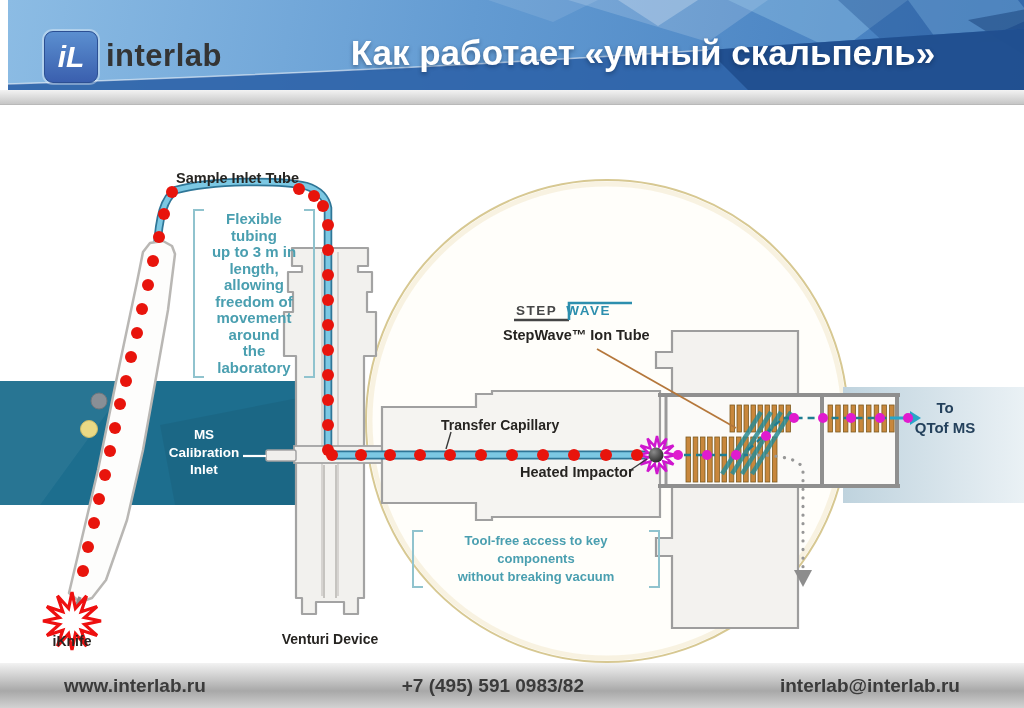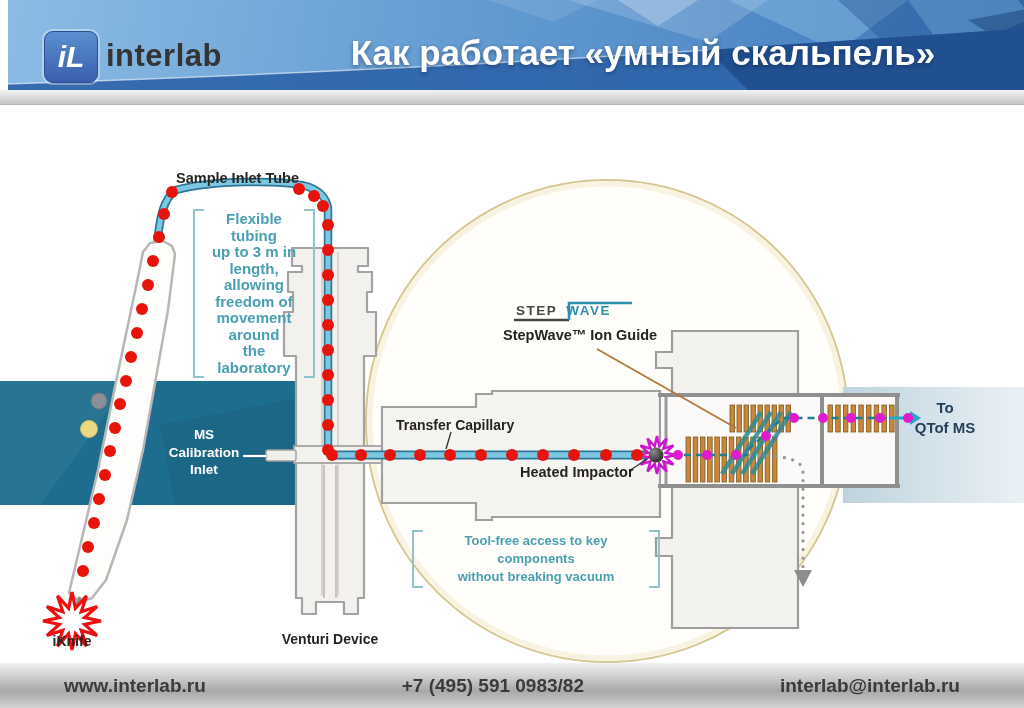--- a/index.html
+++ b/index.html
@@ -286,29 +286,29 @@
 up to 3 m in
 length, allowing
 freedom of
 movement around
 the laboratory</div>
 
   <div class="ms-cal pre">MS
 Calibration
 Inlet</div>
 
-  <div class="lbl" style="left:396px;top:417px;">Transfer Capillary</div>
+  <div class="lbl" style="left:441px;top:417px;">Transfer Capillary</div>
 
   <div class="lbl" style="left:520px;top:464px;font-size:14.5px;">Heated Impactor</div>
 
   <div class="sw-logo">
     <span class="sw-step">STEP</span><span class="sw-wave">WAVE</span>
   </div>
 
-  <div class="lbl" style="left:503px;top:327px;font-size:14.5px;">StepWave™ Ion Guide</div>
+  <div class="lbl" style="left:503px;top:327px;font-size:14.5px;">StepWave™ Ion Tube</div>
 
   <div class="note" style="left:425px;top:532px;width:222px;font-size:13px;line-height:18px;">Tool-free access to key components
 without breaking vacuum</div>
 
 
   <div class="to-qtof pre">To
 QTof MS</div>
 
   <div class="lbl" style="left:34px;top:633px;width:76px;text-align:center;">iKnife</div>
 

